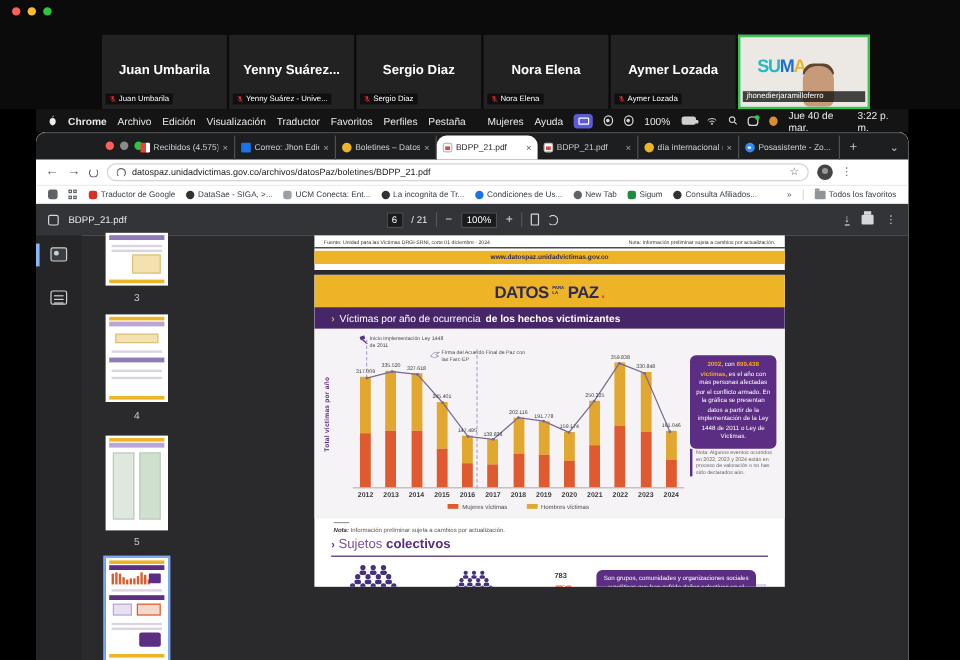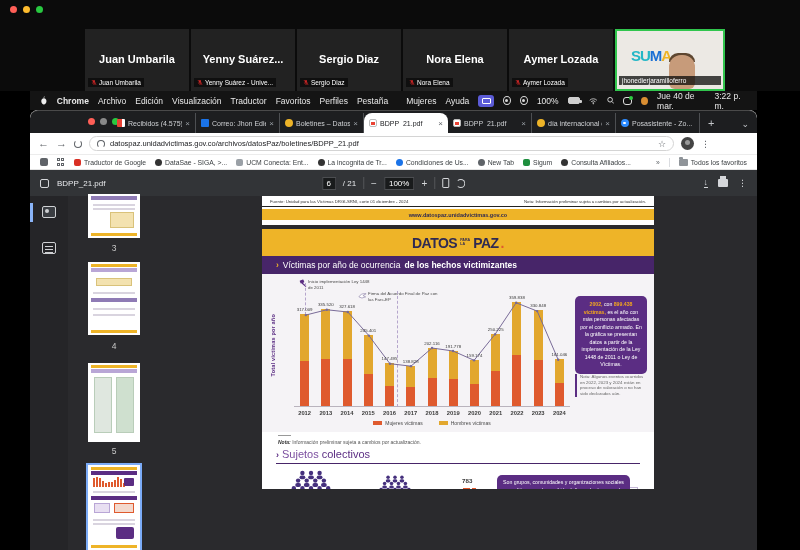--- a/index.html
+++ b/index.html
@@ -140,21 +140,21 @@
   .legend{position:absolute;left:32px;top:146px;width:276px;display:flex;justify-content:center;gap:16px;font-size:5px;color:#4a4a4a}
   .sw{width:9px;height:4px;display:inline-block;margin-right:3px}
   .callout{position:absolute;left:313px;top:22px;width:72px;background:#5b2d83;border-radius:5px;color:#fff;font-size:5.2px;line-height:1.45;padding:5px 5px;text-align:center}
   .callout .hl{color:#f5a81c;font-weight:bold}
   .noteside{position:absolute;left:313px;top:100px;width:72px;border-left:2px solid #5b2d83;padding-left:3px;font-size:4.4px;color:#666;line-height:1.3}
   .nota-bottom{position:absolute;left:16px;top:210px;font-size:5px;color:#555}
   .nota-bottom b{font-style:italic;color:#333}
   .divline{position:absolute;left:16px;top:206px;width:13px;height:1px;background:#999}
   .sec2{position:absolute;left:14px;top:219px;width:364px;border-bottom:1.6px solid #472569;padding-bottom:3px;font-size:11px;color:#7c4fa0;display:flex;gap:3px;align-items:baseline}
   .sec2 .bb{color:#5b2d83;font-weight:bold;font-size:9px}
-  .sec2 .bold{font-weight:normal;color:#5b2d83}
+  .sec2 .bold{font-weight:bold;color:#5b2d83}
   .info{position:absolute;left:0;top:240px;width:392px;height:81px}
   .stat{position:absolute;font-weight:700;letter-spacing:-1px;font-size:23px}
   .cap{position:absolute;text-align:center;font-size:4.5px;color:#999;line-height:1.3}
   .minibar{position:absolute;bottom:0}
   .mlabel{position:absolute;font-size:6.2px;font-weight:bold;color:#3a3a3a}
   .conn{position:absolute;background:#c3b6d6}
   .facecirc{position:absolute;bottom:0;border-radius:50%;border:1.2px solid}
 </style>
 </head>
 <body>

